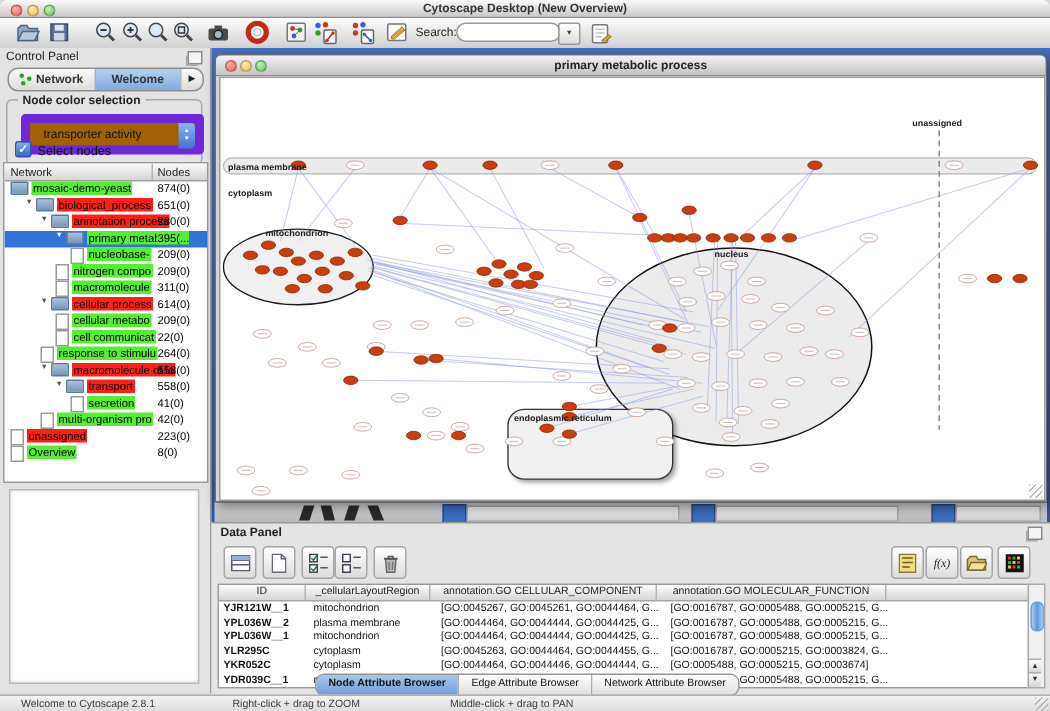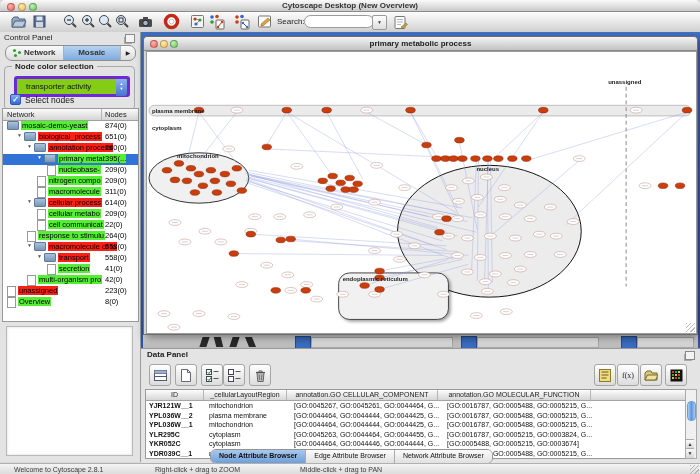--- a/index.html
+++ b/index.html
@@ -48,22 +48,22 @@
     color:#222;border-left:1px solid #b5b5b5}
   .net-glyph{width:8px;height:8px;position:relative;display:inline-block}
   .net-glyph i{position:absolute;width:3px;height:3px;border-radius:50%;background:#2ba32b}
   .net-glyph i:nth-child(1){left:0;top:0}.net-glyph i:nth-child(2){left:5px;top:2px}
   .net-glyph i:nth-child(3){left:1px;top:5px}
 
   #groupbox{left:4px;top:34px;width:129px;height:42px;border:1px solid #a8a8a8;
     border-radius:4px}
   #groupbox-label{left:7px;top:-5px;background:#e3e3e3;padding:0 3px;font-size:8px;
     font-weight:bold;color:#222}
-  #cp-dropdown{left:9px;top:9px;width:110px;height:15px;background:#84cc16;
-    border:3px solid #6d28d9;border-radius:3px}
+  #cp-dropdown{left:9px;top:9px;width:110px;height:15px;background:#a16207;
+    border:6px solid #6d28d9;border-radius:3px}
   #cp-dropdown .val{font-size:8px;color:#111;line-height:15px;padding-left:9px}
   #cp-dropdown .stepper{position:absolute;right:0;top:0;width:11px;height:15px;
     border-radius:0 3px 3px 0;background:linear-gradient(#8ab4ef,#4673cc);
     color:#fff;font-size:4px;line-height:5px;text-align:center;padding-top:2px}
   #cp-check-row{left:10px;top:62px;display:flex;align-items:center;gap:4px}
   #cp-checkbox{width:9px;height:9px;border-radius:2px;
     background:linear-gradient(#7fb0ef,#3367cf);border:1px solid #2c57ab;
     color:#fff;font-size:8px;line-height:9px;text-align:center;font-weight:bold}
   #cp-check-label{font-size:8.5px;color:#111}
 
@@ -261,21 +261,21 @@
   <div class="abs" id="cp-tabs">
     <div class="cp-tab">
       <span class="net-glyph">
           <i></i>
           <i></i>
           <i></i>
         </span>
       <span>Network</span>
     </div>
     <div class="cp-tab sel">
-      <span>Mosaic</span>
+      <span>Welcome</span>
     </div>
     <div id="cp-tab-arrow">▶</div>
   </div>
 
   <div class="abs" id="groupbox">
     <span class="abs" id="groupbox-label">Node color selection</span>
     <div class="abs" id="cp-dropdown">
       <div class="val">transporter activity</div>
       <div class="stepper">▲<br>▼</div>
     </div>
@@ -755,21 +755,21 @@
       </div>
     <div class="dp-btn" style="right:84px">
         <svg width="12" height="13" viewBox="0 0 12 13">
           <rect x="0.5" y="0.5" width="11" height="12" fill="#f0dc82" stroke="#8a7a2a"></rect>
           <line x1="2.5" y1="3" x2="9.5" y2="3" stroke="#6a5d20"></line>
           <line x1="2.5" y1="6" x2="9.5" y2="6" stroke="#6a5d20"></line>
           <line x1="2.5" y1="9" x2="7.5" y2="9" stroke="#6a5d20"></line>
         </svg>
       </div>
     <div class="dp-btn" style="right:61px">
-        <span style="font-size:8px;font-family:'Liberation Serif',serif;color:#223">f(x)</span>
+        <span style="font-size:8px;font-style:italic;font-family:'Liberation Serif',serif;color:#223">f(x)</span>
       </div>
     <div class="dp-btn" style="right:38px">
         <svg width="14" height="11" viewBox="0 0 14 11">
           <path d="M1 3l2-2h4l1 2h5v7H1z" fill="#d9c87a" stroke="#7a6a2a"></path>
           <path d="M1 10l2.5-5H14l-2.5 5z" fill="#efe2a2" stroke="#7a6a2a"></path>
         </svg>
       </div>
     <div class="dp-btn" style="right:13px">
         <svg width="13" height="13" viewBox="0 0 13 13">
           <rect x="0.5" y="0.5" width="12" height="12" fill="#111"></rect>

